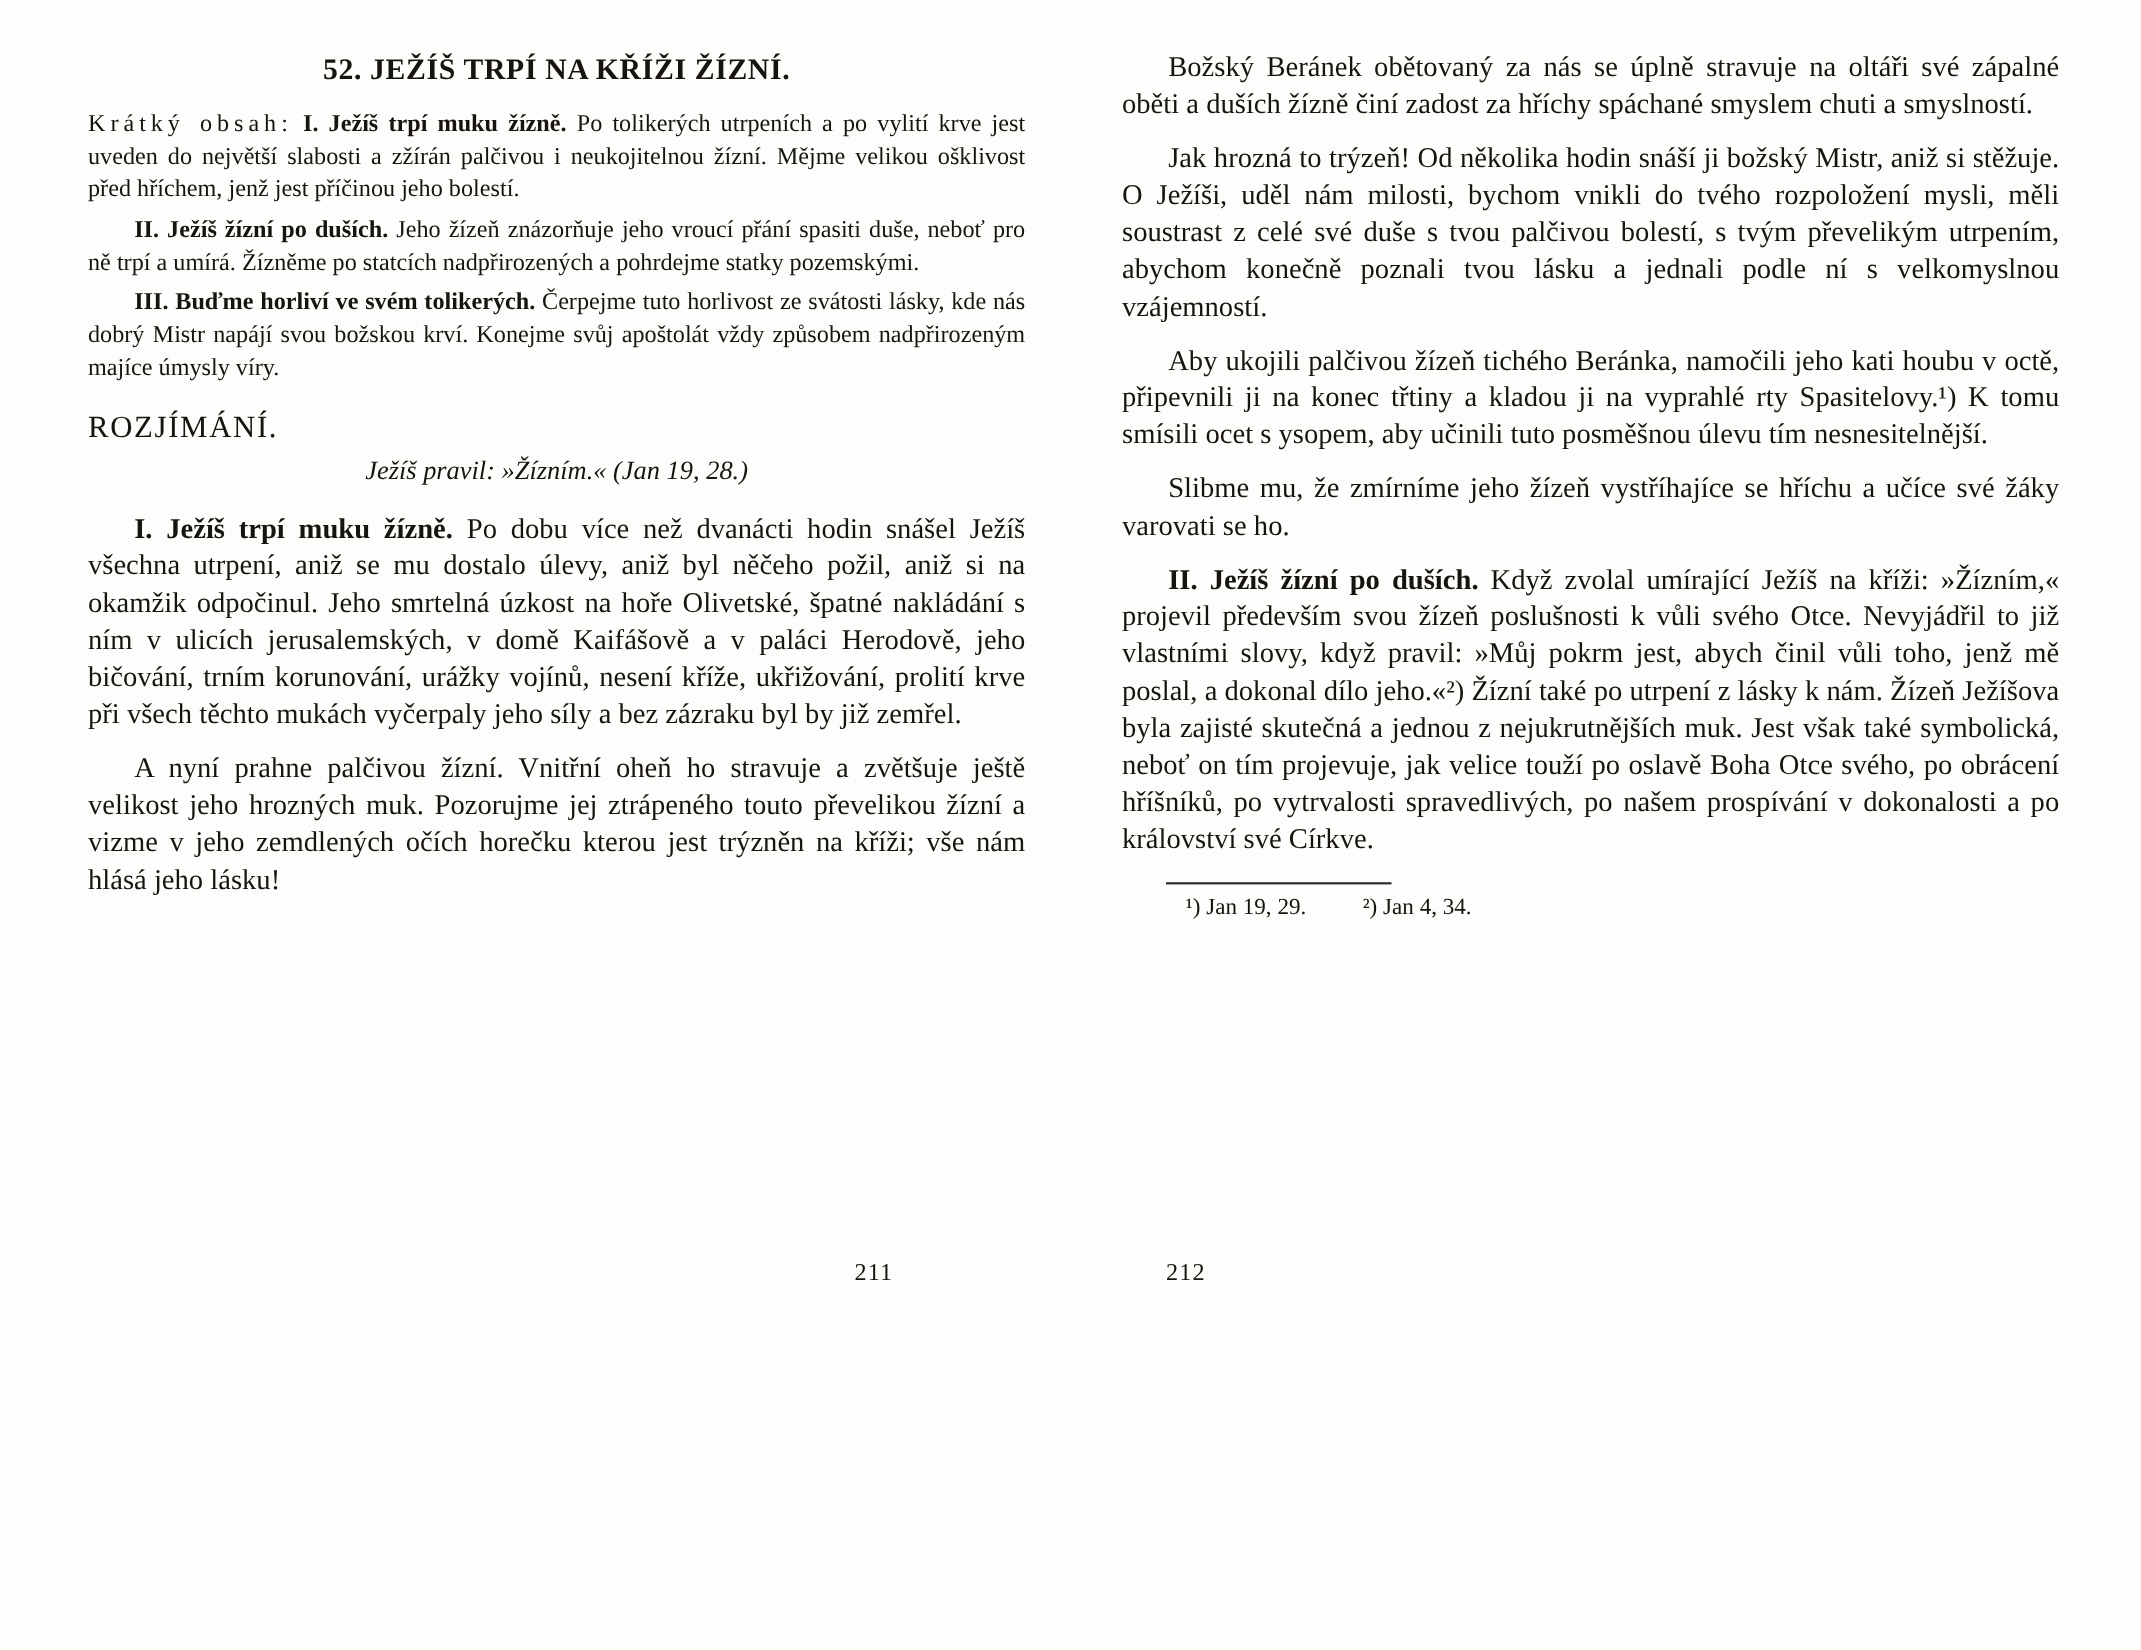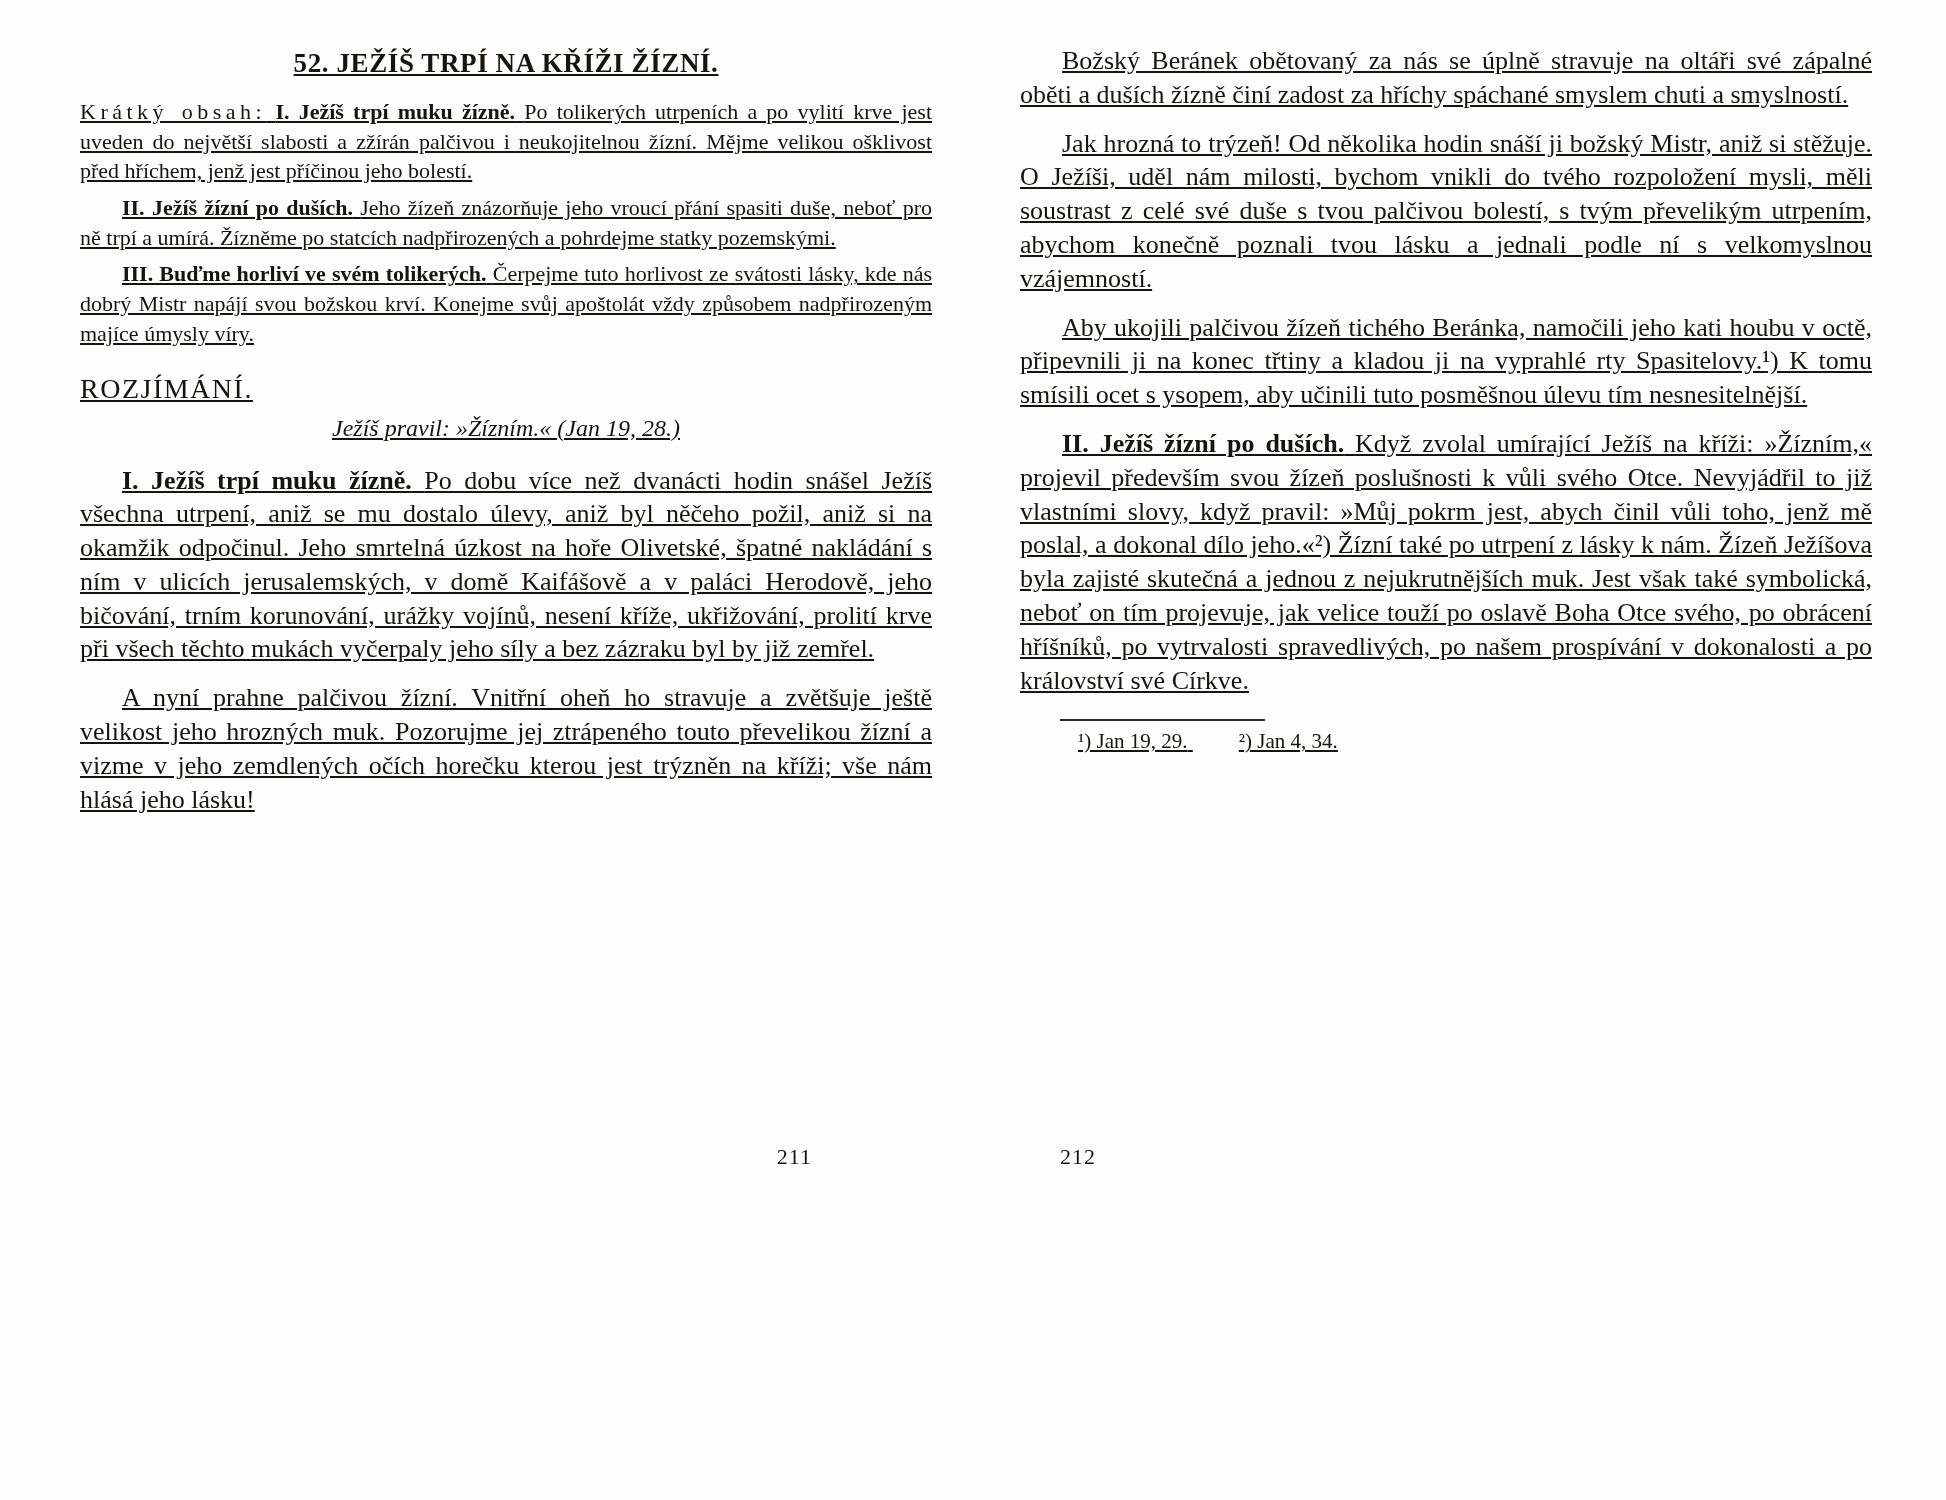--- a/index.html
+++ b/index.html
@@ -9,21 +9,20 @@
     color:#17130e;
     font-family:"Liberation Serif","DejaVu Serif",serif;
     overflow:hidden;
   }
   .spread {
     display:flex;
     width:100%;
     height:100%;
     padding:44px 74px 0 80px;
     gap:88px;
-    text-decoration:underline;
   }
   .page {
     flex:1 1 0;
     position:relative;
   }
   .title {
     font-size:27px;
     font-weight:bold;
     text-align:center;
     letter-spacing:0.6px;
@@ -124,20 +123,23 @@
     </p>
 
     <p class="bodytext indent">
       <span>Jak hrozná to trýzeň! Od několika hodin snáší ji božský Mistr, aniž si stěžuje. O Ježíši, uděl nám milosti, bychom vnikli do tvého rozpoložení mysli, měli soustrast z celé své duše s tvou palčivou bolestí, s tvým převelikým utrpením, abychom konečně poznali tvou lásku a jednali podle ní s velkomyslnou vzájemností.</span>
     </p>
 
     <p class="bodytext indent">
       <span>Aby ukojili palčivou žízeň tichého Beránka, namočili jeho kati houbu v octě, připevnili ji na konec třtiny a kladou ji na vyprahlé rty Spasitelovy.¹) K tomu smísili ocet s ysopem, aby učinili tuto posměšnou úlevu tím nesnesitelnější.</span>
     </p>
 
+    <p class="bodytext indent">
+      <span>Slibme mu, že zmírníme jeho žízeň vystříhajíce se hříchu a učíce své žáky varovati se ho.</span>
+    </p>
 
     <p class="bodytext indent">
       <b>II. Ježíš žízní po duších.</b>
       <span>Když zvolal umírající Ježíš na kříži: »Žízním,« projevil především svou žízeň poslušnosti k vůli svého Otce. Nevyjádřil to již vlastními slovy, když pravil: »Můj pokrm jest, abych činil vůli toho, jenž mě poslal, a dokonal dílo jeho.«²) Žízní také po utrpení z lásky k nám. Žízeň Ježíšova byla zajisté skutečná a jednou z nejukrutnějších muk. Jest však také symbolická, neboť on tím projevuje, jak velice touží po oslavě Boha Otce svého, po obrácení hříšníků, po vytrvalosti spravedlivých, po našem prospívání v dokonalosti a po království své Církve.</span>
     </p>
 
     <div class="footnote-rule"></div>
 
     <p class="footnote">
       <span>¹) Jan 19, 29.</span>

